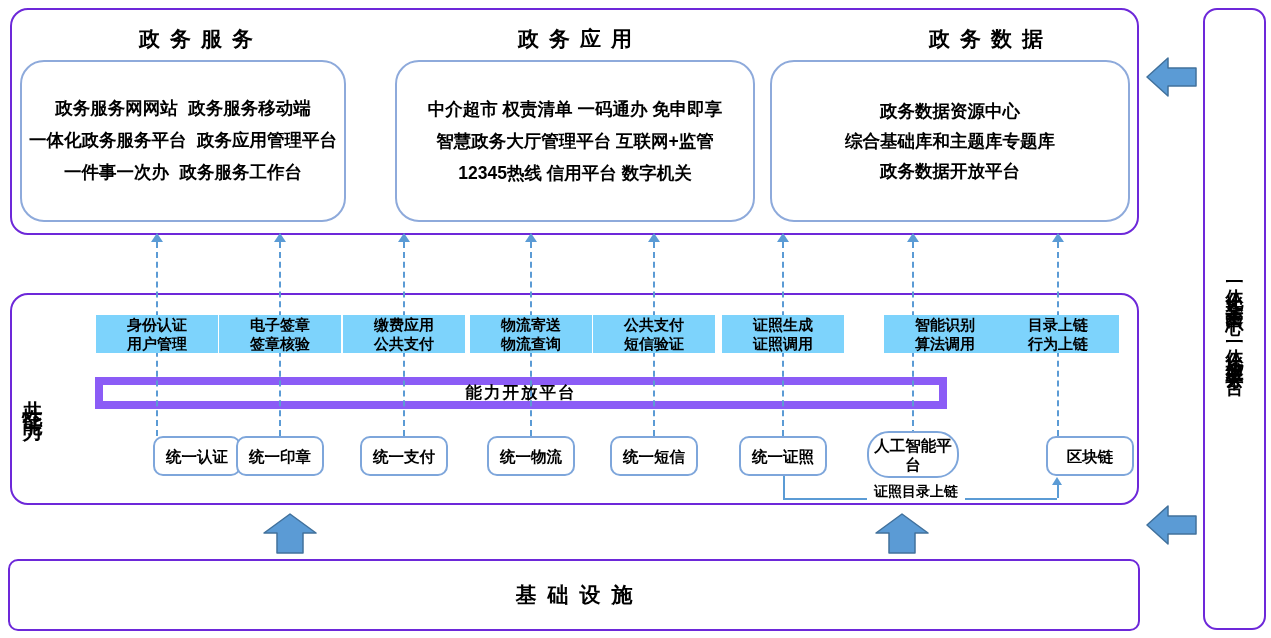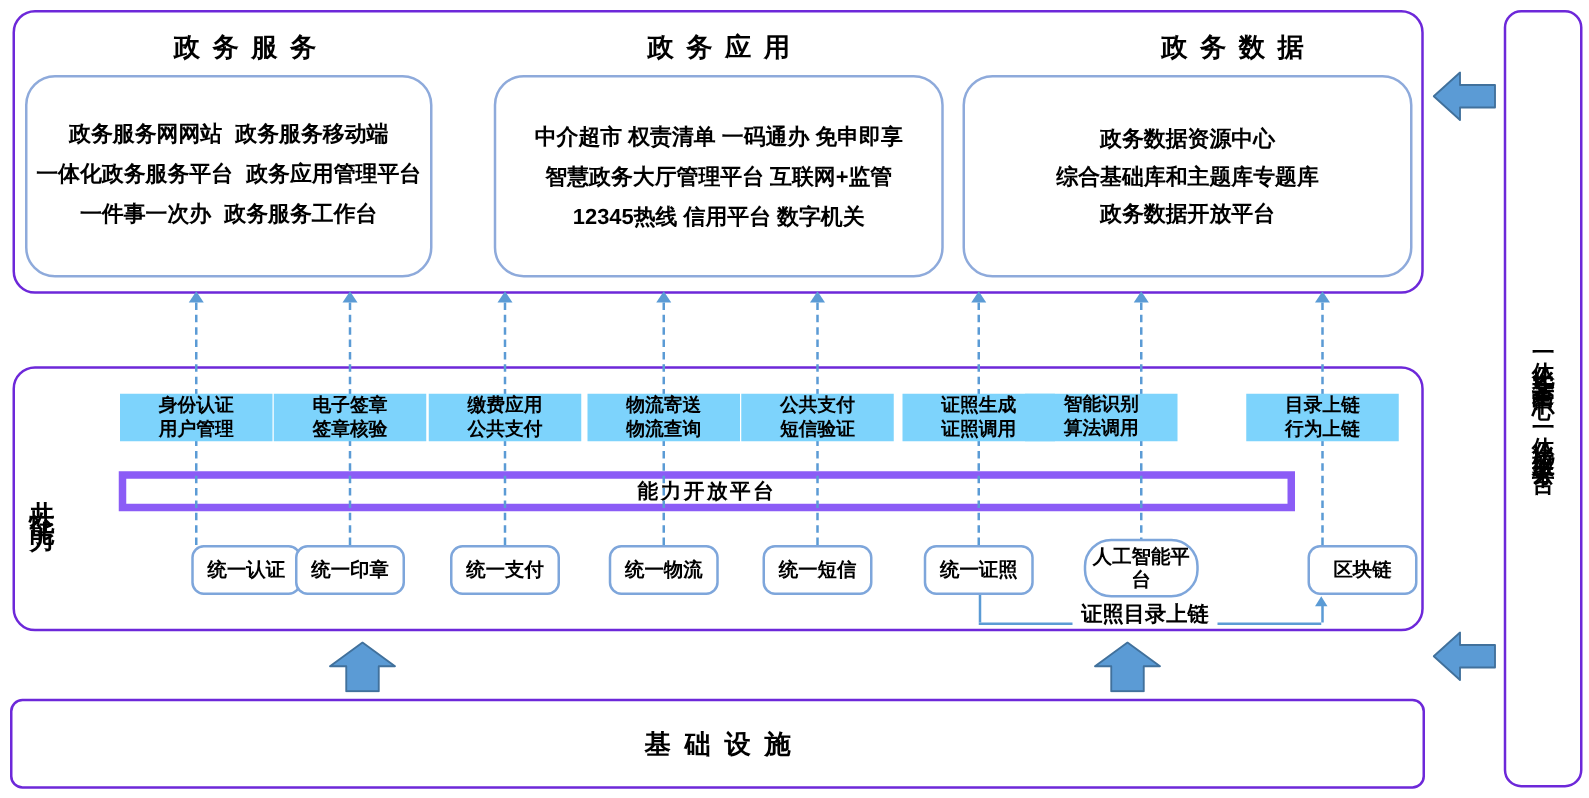--- a/index.html
+++ b/index.html
@@ -28,37 +28,37 @@
   .side-label{position:absolute;left:14px;top:293px;width:38px;height:212px;
     display:flex;align-items:center;justify-content:center;}
   .side-label span{writing-mode:vertical-rl;text-orientation:upright;font-size:20px;letter-spacing:7px;line-height:1;}
   
   .dash{position:absolute;top:242px;height:194px;width:0;border-left:2px dashed #5B9BD5;z-index:1;}
   .dash-head{position:absolute;top:233px;width:0;height:0;z-index:1;
     border-left:6px solid transparent;border-right:6px solid transparent;border-bottom:9px solid #5B9BD5;}
   .col-label{position:absolute;top:315px;width:122px;transform:translateX(-50%);
     background:#7dd3fc;z-index:2;text-align:center;font-size:15px;line-height:19px;}
   
-  .platform-bar{position:absolute;left:95px;top:377px;width:941px;height:32px;border:6px solid #8b5cf6;
+  .platform-bar{position:absolute;left:95px;top:377px;width:852px;height:32px;border:8px solid #8b5cf6;
     box-sizing:border-box;display:flex;align-items:center;justify-content:center;
     font-size:16.5px;letter-spacing:2px;z-index:0;background:transparent;}
   
   .cap-box{position:absolute;top:436px;height:40px;width:88px;transform:translateX(-50%);
     border:2px solid #7EA6DB;border-radius:10px;background:#fff;box-sizing:border-box;z-index:2;
     display:flex;align-items:center;justify-content:center;text-align:center;font-size:15.5px;line-height:19px;}
   .cap-box.tall{top:431px;height:47px;width:92px;}
   
   .conn{position:absolute;background:transparent;z-index:1;}
   .conn.v1{left:783px;top:476px;height:22px;width:0;border-left:2px solid #5B9BD5;}
   .conn.h1{left:783px;top:498px;width:274px;height:0;border-top:2px solid #5B9BD5;}
   .conn.v2{left:1057px;top:484px;height:14px;width:0;border-left:2px solid #5B9BD5;}
   .conn-head{position:absolute;left:1052px;top:477px;width:0;height:0;z-index:1;
     border-left:5px solid transparent;border-right:5px solid transparent;border-bottom:8px solid #5B9BD5;}
   .conn-label{position:absolute;left:916px;top:483px;transform:translateX(-50%);
-    background:#fff;padding:0 7px;font-size:17px;line-height:17px;z-index:2;white-space:nowrap;}
+    background:#fff;padding:0 7px;font-size:14px;line-height:17px;z-index:2;white-space:nowrap;}
   
   .arrow{position:absolute;z-index:3;}
 </style>
 </head>
 <body>
 
 <div class="stage">
 
   <div class="frame top-container">
     <div class="sec-title" style="left:8px;width:352px;">政务服务</div>
@@ -122,21 +122,21 @@
     <div>物流查询</div>
   </div>
   <div class="col-label" style="left:654px;">
     <div>公共支付</div>
     <div>短信验证</div>
   </div>
   <div class="col-label" style="left:783px;">
     <div>证照生成</div>
     <div>证照调用</div>
   </div>
-  <div class="col-label" style="left:881px;font-family:Liberation Serif, serif;">
+  <div class="col-label" style="left:945px;">
     <div>智能识别</div>
     <div>算法调用</div>
   </div>
   <div class="col-label" style="left:1058px;">
     <div>目录上链</div>
     <div>行为上链</div>
   </div>
 
   <div class="platform-bar">
     <span>能力开放平台</span>

